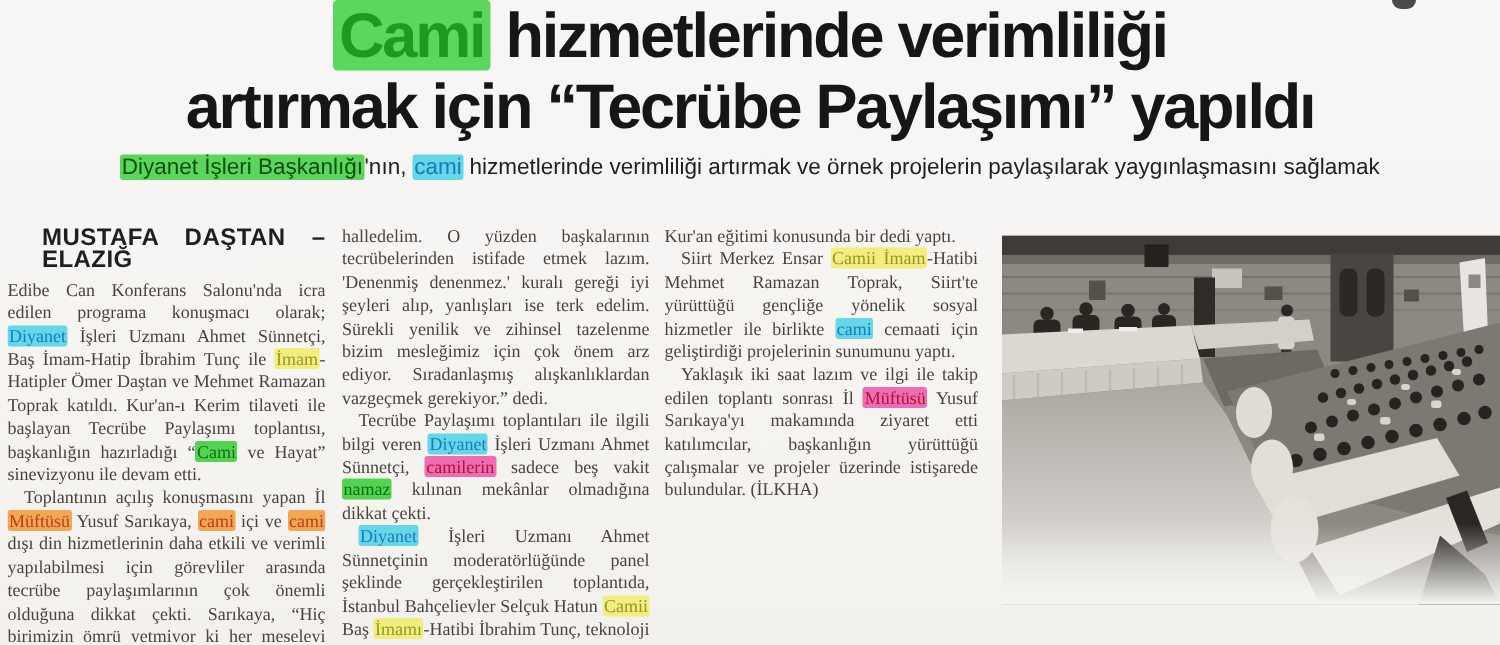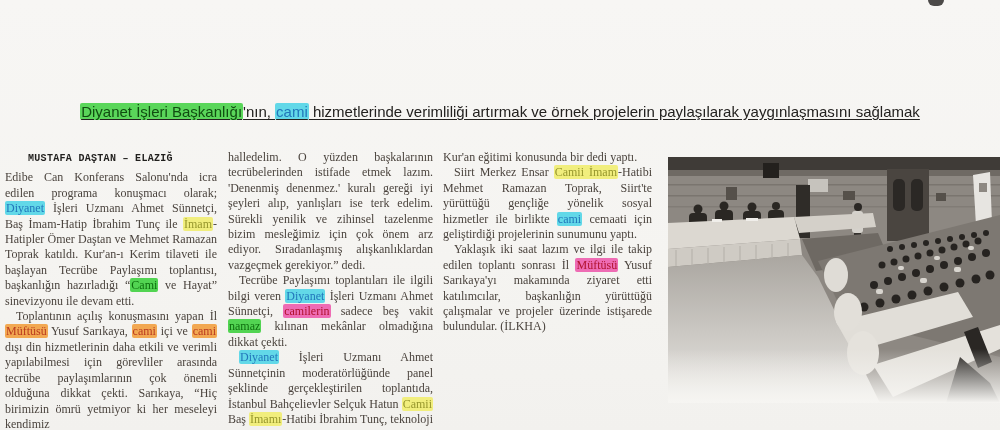--- a/index.html
+++ b/index.html
@@ -9,50 +9,52 @@
   
   .headline{position:absolute;top:0;left:0;right:0;margin:0;text-align:center;
     font-family:"Liberation Sans",sans-serif;font-weight:700;color:#171614;
     font-size:42px;line-height:47px;letter-spacing:-1.5px;}
   .headline .hline{display:block;white-space:nowrap;}
 
   
   .subhead{position:absolute;top:102px;left:0;right:0;text-align:center;
     font-family:"Liberation Sans",sans-serif;font-size:15px;line-height:19px;
     font-weight:500;color:#23211f;}
-  .subhead .sline{display:block;text-decoration:underline;text-underline-offset:2px;}
+  .subhead .sline{display:block;text-underline-offset:2px;}
 
   
   .col{position:absolute;top:150px;height:278px;overflow:hidden;
     font-family:"Liberation Serif",serif;font-size:12px;line-height:15.4px;
     color:#4a433d;text-align:justify;}
   .col1{left:5px;width:212px;}
   .col2{left:228px;width:205px;}
   .col3{left:443px;width:209px;}
-  .byline{font-family:Liberation Mono, monospace;font-weight:700;font-size:10px;
+  .byline{font-family:Liberation Sans, sans-serif;font-weight:700;font-size:16px;
     letter-spacing:.3px;color:#201f1d;margin:1px 0 4px 0;padding-left:23px;}
   .para{margin:0;}
   .para.indent{text-indent:11px;}
 
   
   .hl{padding:0 1px;border-radius:2px;}
   .headline .hl{padding:0 4px;border-radius:3px;}
 
   
   .photo{position:absolute;left:668px;top:157px;width:332px;height:246px;}
   .photo svg{display:block;}
 
   .smudge{position:absolute;left:928px;top:0;width:16px;height:6px;background:#2e2c2a;border-radius:0 0 6px 6px;opacity:.85;}
 </style>
 </head>
 <body>
 
 <div class="page">
 
   <h1 class="headline">
+    <span class="hline"><span class="hl" style="background-color: rgb(93, 214, 93); color: rgb(31, 154, 31);">Cami</span><span> hizmetlerinde verimliliği</span></span>
+    <span class="hline"><span>artırmak için “Tecrübe Paylaşımı” yapıldı</span></span>
   </h1>
 
   <div class="subhead">
     <span class="sline"><span class="hl" style="background-color: rgb(90, 214, 90); color: rgb(17, 77, 17);">Diyanet İşleri Başkanlığı</span><span>'nın, </span><span class="hl" style="background-color: rgb(98, 216, 232); color: rgb(34, 119, 187);">cami</span><span> hizmetlerinde verimliliği artırmak ve örnek projelerin paylaşılarak yaygınlaşmasını sağlamak</span></span>
   </div>
 
   <div class="col col1">
     <div class="byline">MUSTAFA DAŞTAN – ELAZIĞ</div>
     <div class="col-paras">
         <p class="para"><span>Edibe Can Konferans Salonu'nda icra edilen programa konuşmacı olarak; </span><span class="hl" style="background-color: rgb(98, 216, 232); color: rgb(34, 119, 187);">Diyanet</span><span> İşleri Uzmanı Ahmet Sünnetçi, Baş İmam-Hatip İbrahim Tunç ile </span><span class="hl" style="background-color: rgb(241, 238, 125); color: rgb(150, 150, 44);">İmam</span><span>-Hatipler Ömer Daştan ve Mehmet Ramazan Toprak katıldı. Kur'an-ı Kerim tilaveti ile başlayan Tecrübe Paylaşımı toplantısı, başkanlığın hazırladığı “</span><span class="hl" style="background-color: rgb(82, 212, 82); color: rgb(14, 110, 14);">Cami</span><span> ve Hayat” sinevizyonu ile devam etti.</span></p>

